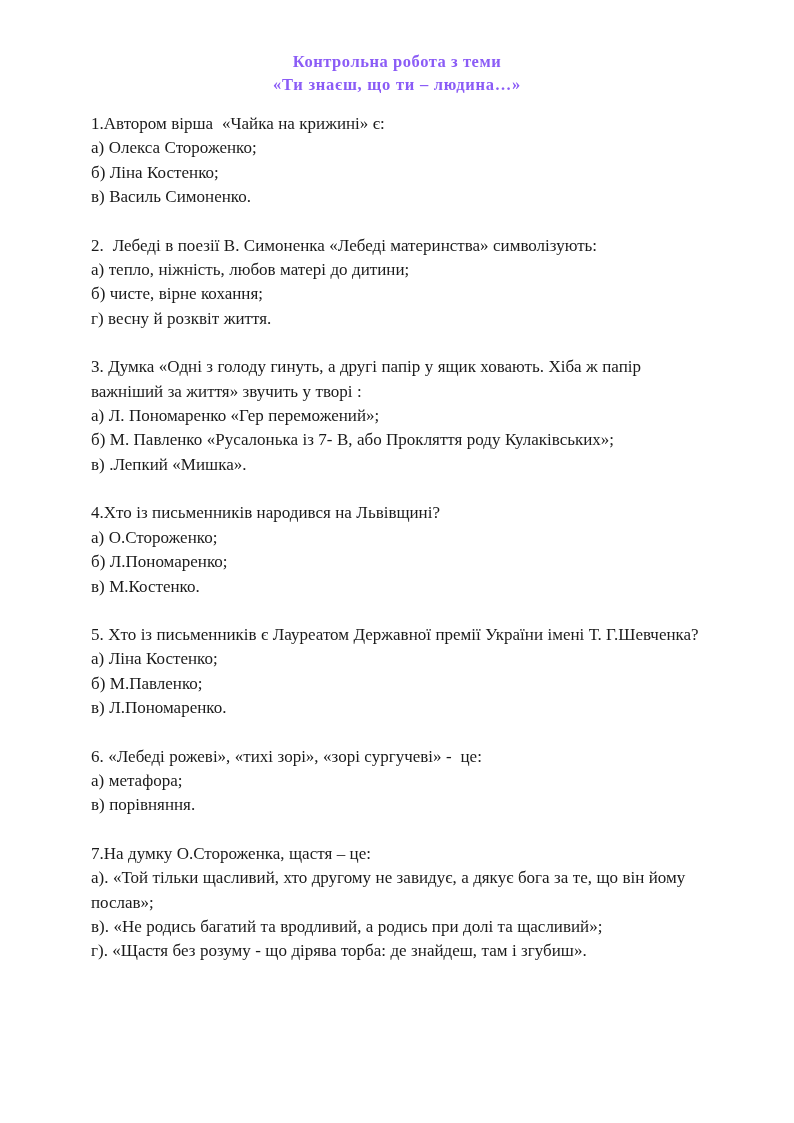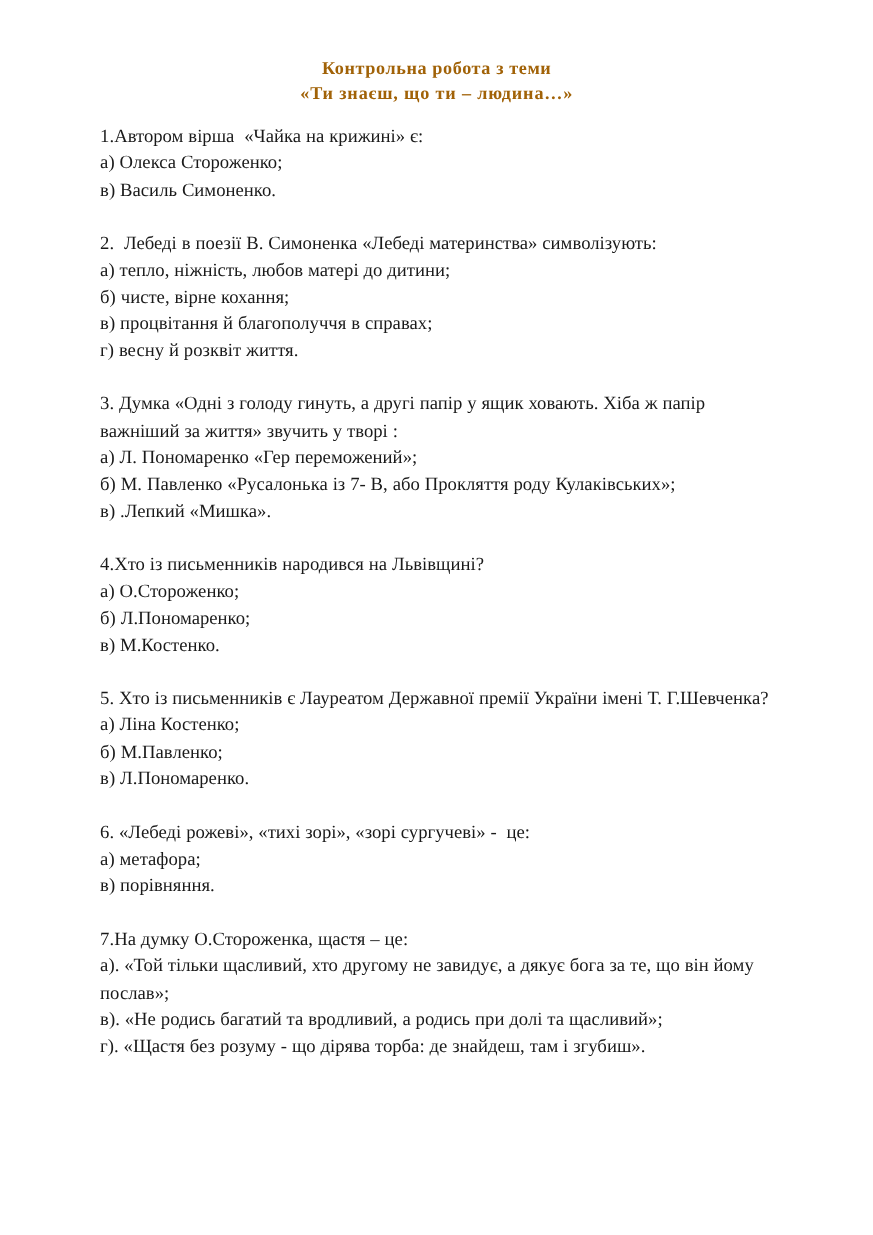--- a/index.html
+++ b/index.html
@@ -35,21 +35,21 @@
   }
 
   
   .doc-title {
     text-align: center;
     font-weight: bold;
     font-size: 16.5px;
     line-height: 23px;
     letter-spacing: 0.55px;
     margin: 0 0 16px 0;
-    color: #a16207;
+    color: #8b5cf6;
   }
   .doc-title .title-line {
     display: block;
     white-space: nowrap;
   }
   .doc-title .title-line-2 {
     letter-spacing: 0.75px;
   }
 
   
@@ -82,28 +82,28 @@
   <div class="content">
 
     <h1 class="doc-title">
       <span class="title-line title-line-1">Контрольна робота з теми</span>
       <span class="title-line title-line-2">«Ти знаєш, що ти – людина…»</span>
     </h1>
 
     <div class="question-block" id="block-1">
       <p class="q-stem">1.Автором вірша  «Чайка на крижині» є:</p>
       <p class="q-option">а) Олекса Стороженко;</p>
+      <p class="q-option">б) Ліна Костенко;</p>
       <p class="q-option">в) Василь Симоненко.</p>
     </div>
 
     <div class="question-block" id="block-2">
       <p class="q-stem">2.  Лебеді в поезії В. Симоненка «Лебеді материнства» символізують:</p>
       <p class="q-option">а) тепло, ніжність, любов матері до дитини;</p>
       <p class="q-option">б) чисте, вірне кохання;</p>
-      <p class="q-option">в) процвітання й благополуччя в справах;</p>
       <p class="q-option">г) весну й розквіт життя.</p>
     </div>
 
     <div class="question-block" id="block-3">
       <p class="q-stem">3. Думка «Одні з голоду гинуть, а другі папір у ящик ховають. Хіба ж папір важніший за життя» звучить у творі :</p>
       <p class="q-option">а) Л. Пономаренко «Гер переможений»;</p>
       <p class="q-option">б) М. Павленко «Русалонька із 7- В, або Прокляття роду Кулаківських»;</p>
       <p class="q-option">в) .Лепкий «Мишка».</p>
     </div>
 

